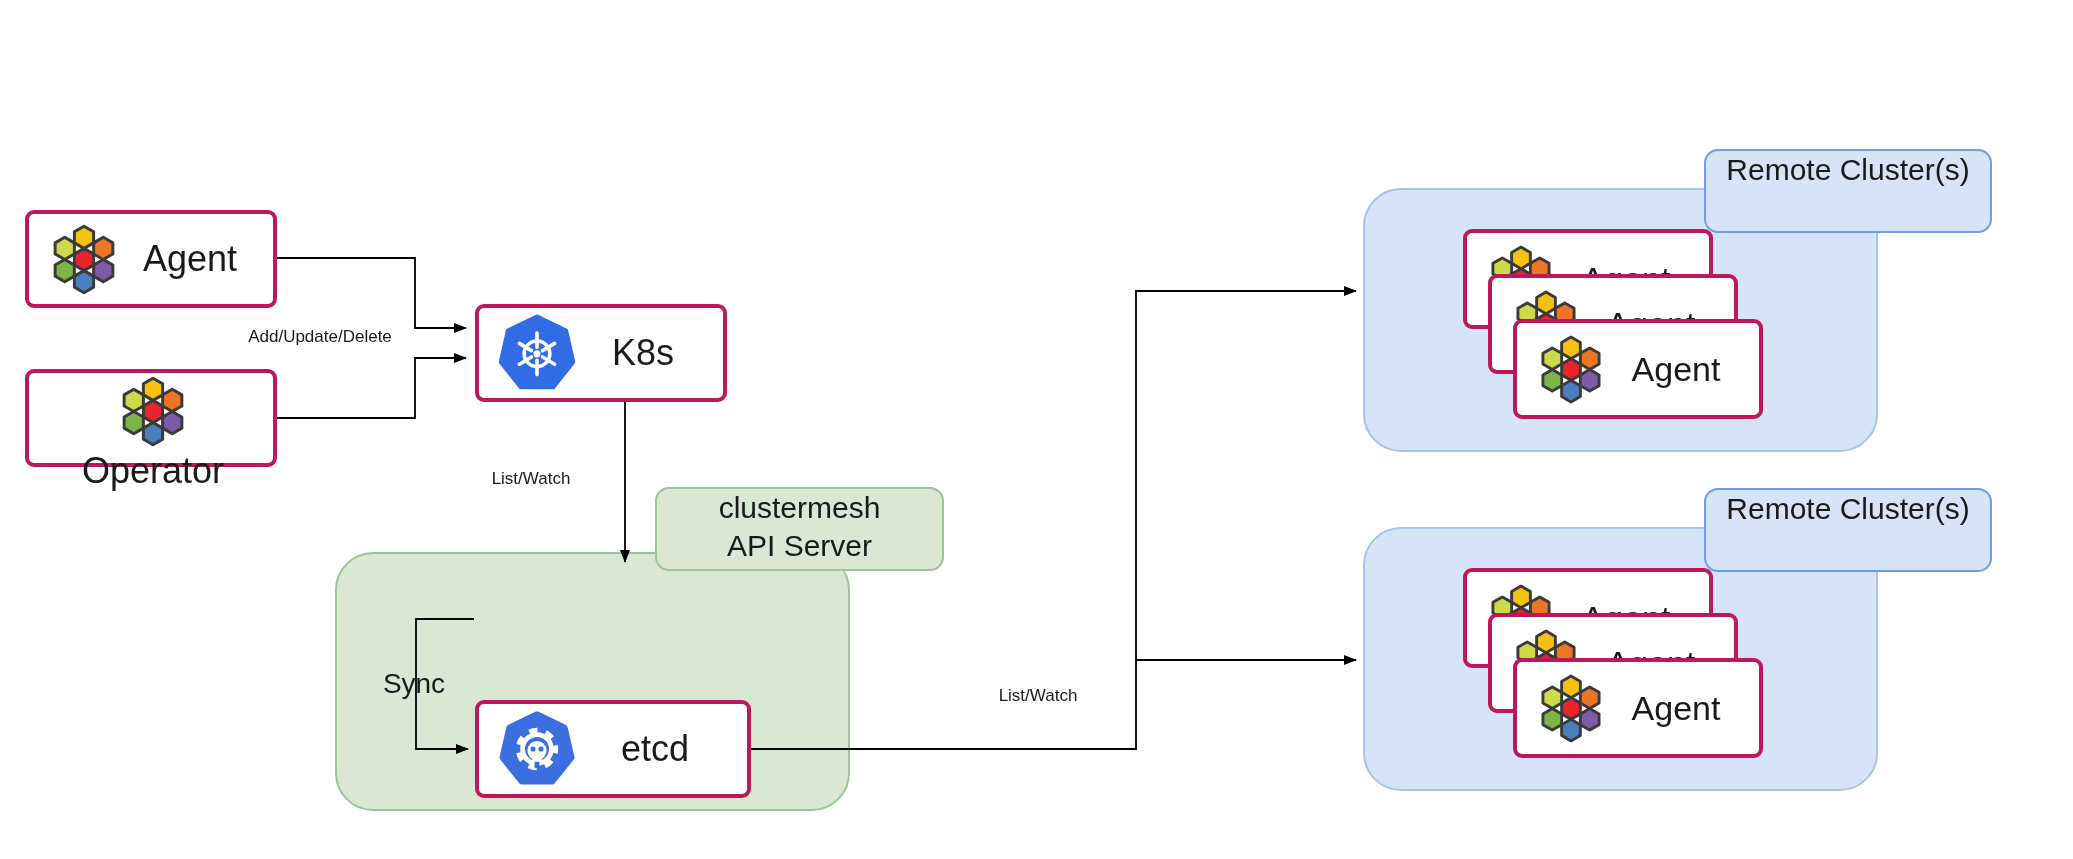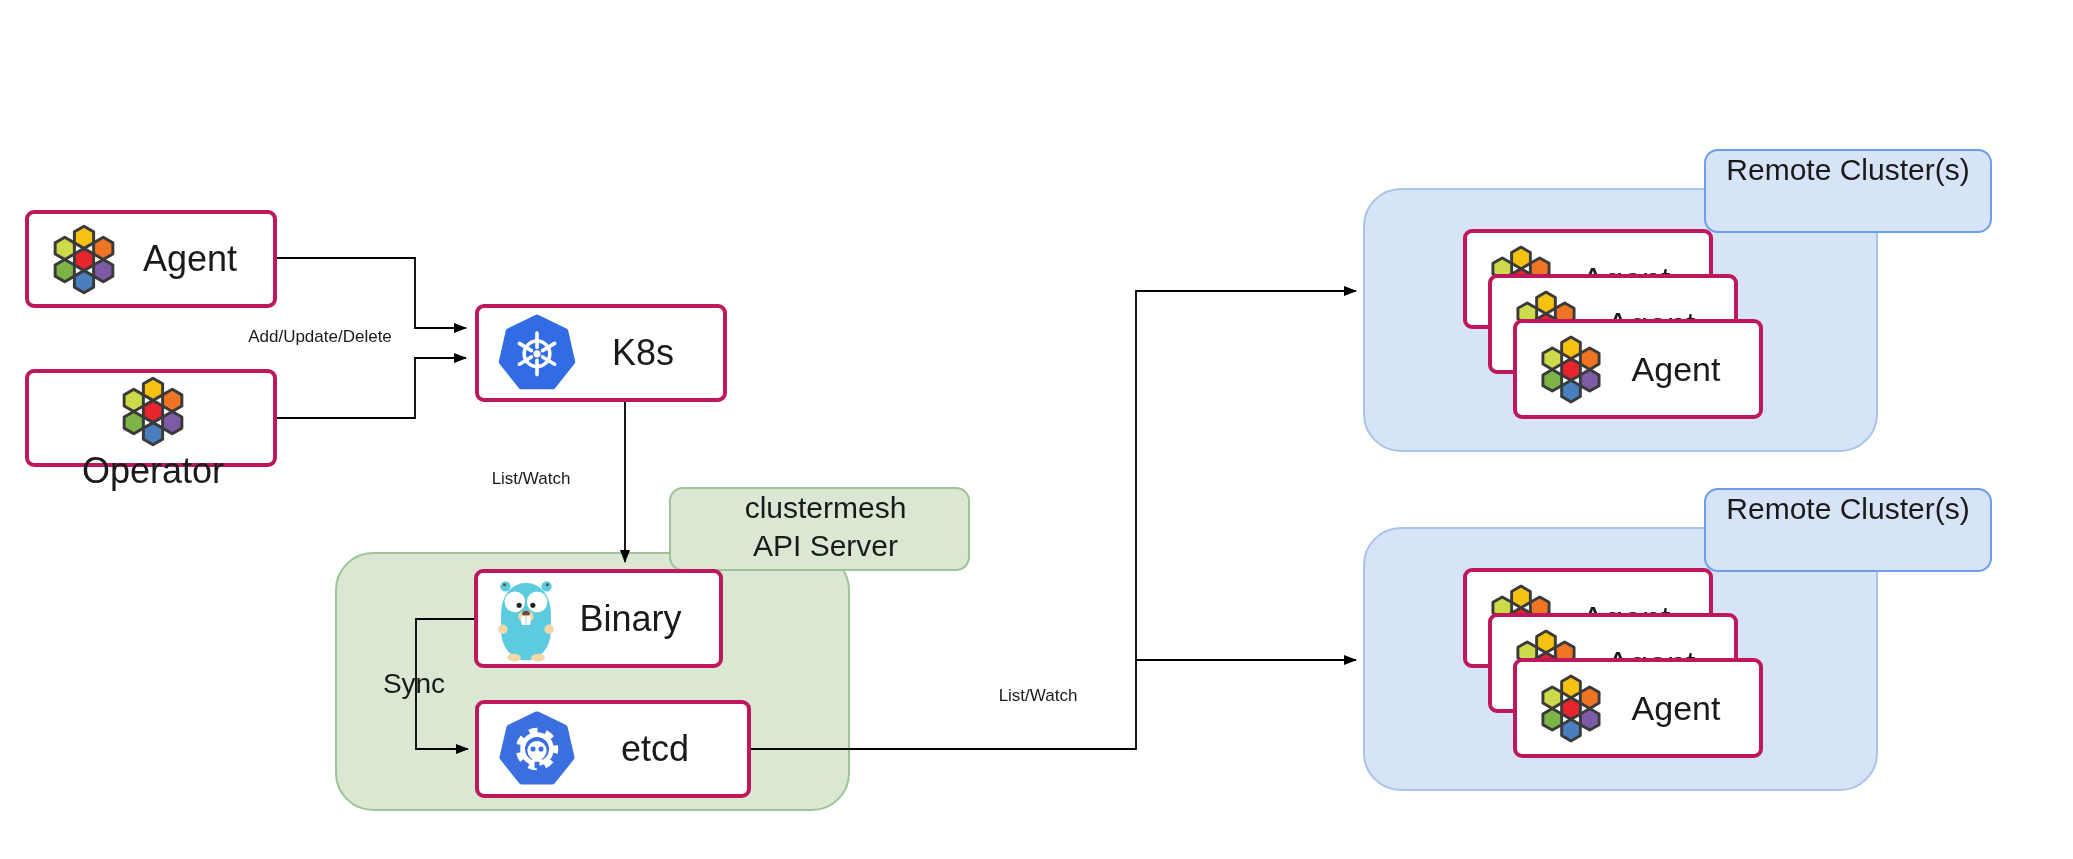--- a/index.html
+++ b/index.html
@@ -95,21 +95,21 @@
 </div>
 
 <div class="canvas">
 
   <div class="group green" style="left:335px;top:552px;width:511px;height:255px;"></div>
 
   <div class="group blue" style="left:1363px;top:188px;width:511px;height:260px;"></div>
 
   <div class="group blue" style="left:1363px;top:527px;width:511px;height:260px;"></div>
 
-  <div class="group-label green" style="left:669px;top:487px;width:285px;height:80px;padding-left:12px;">
+  <div class="group-label green" style="left:655px;top:487px;width:285px;height:80px;">
     <span>clustermesh</span>
     <span>API Server</span>
   </div>
 
   <div class="group-label blue" style="left:1704px;top:149px;width:284px;height:80px;">
     <span>Remote Cluster(s)</span>
   </div>
 
   <div class="group-label blue" style="left:1704px;top:488px;width:284px;height:80px;">
     <span>Remote Cluster(s)</span>
@@ -156,28 +156,20 @@
 
   <div class="node" style="left:475px;top:280px;width:252px;height:98px;margin-top:24px;">
     <span class="icon">
       <svg width="80" height="80">
           <use href="#k8s-logo"></use>
         </svg>
     </span>
     <span class="lbl">K8s</span>
   </div>
 
-  <div class="node" style="left:474px;top:569px;width:249px;height:99px;">
-    <span class="icon">
-      <svg width="60" height="86">
-          <use href="#gopher-logo"></use>
-        </svg>
-    </span>
-    <span class="lbl">Binary</span>
-  </div>
 
   <div class="node" style="left:475px;top:700px;width:276px;height:98px;">
     <span class="icon">
       <svg width="80" height="80">
           <use href="#etcd-logo"></use>
         </svg>
     </span>
     <span class="lbl">etcd</span>
   </div>
 

